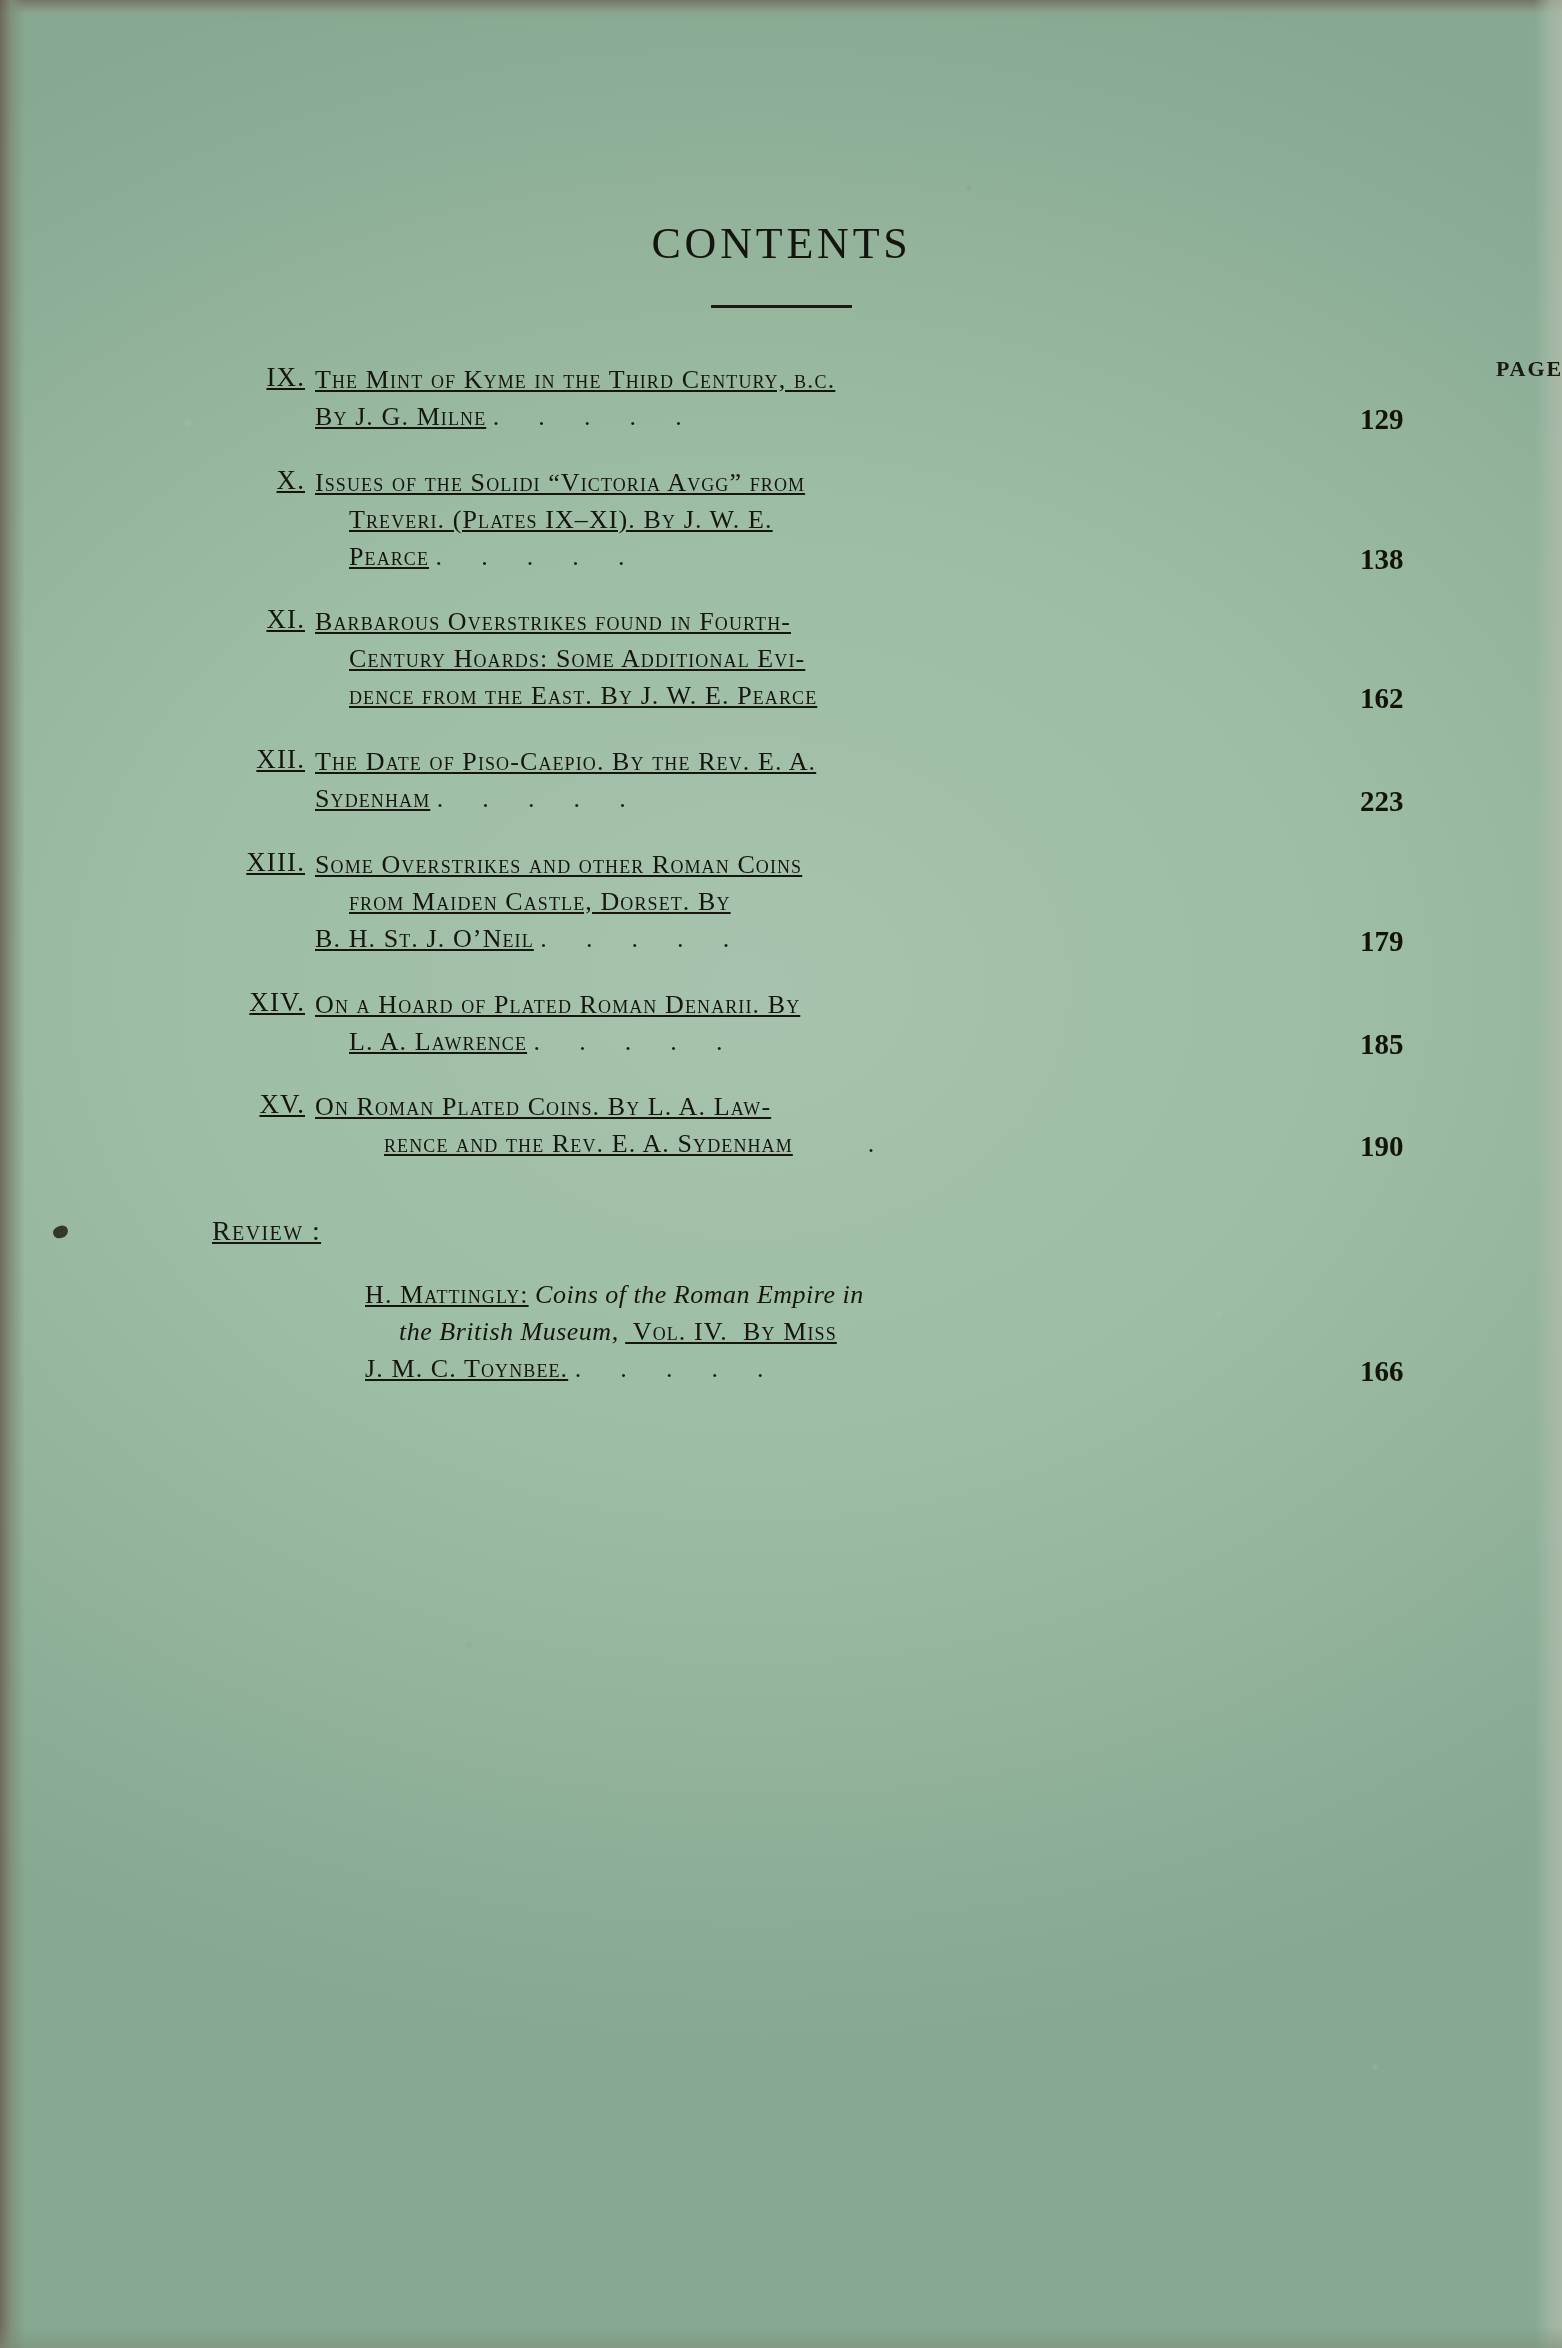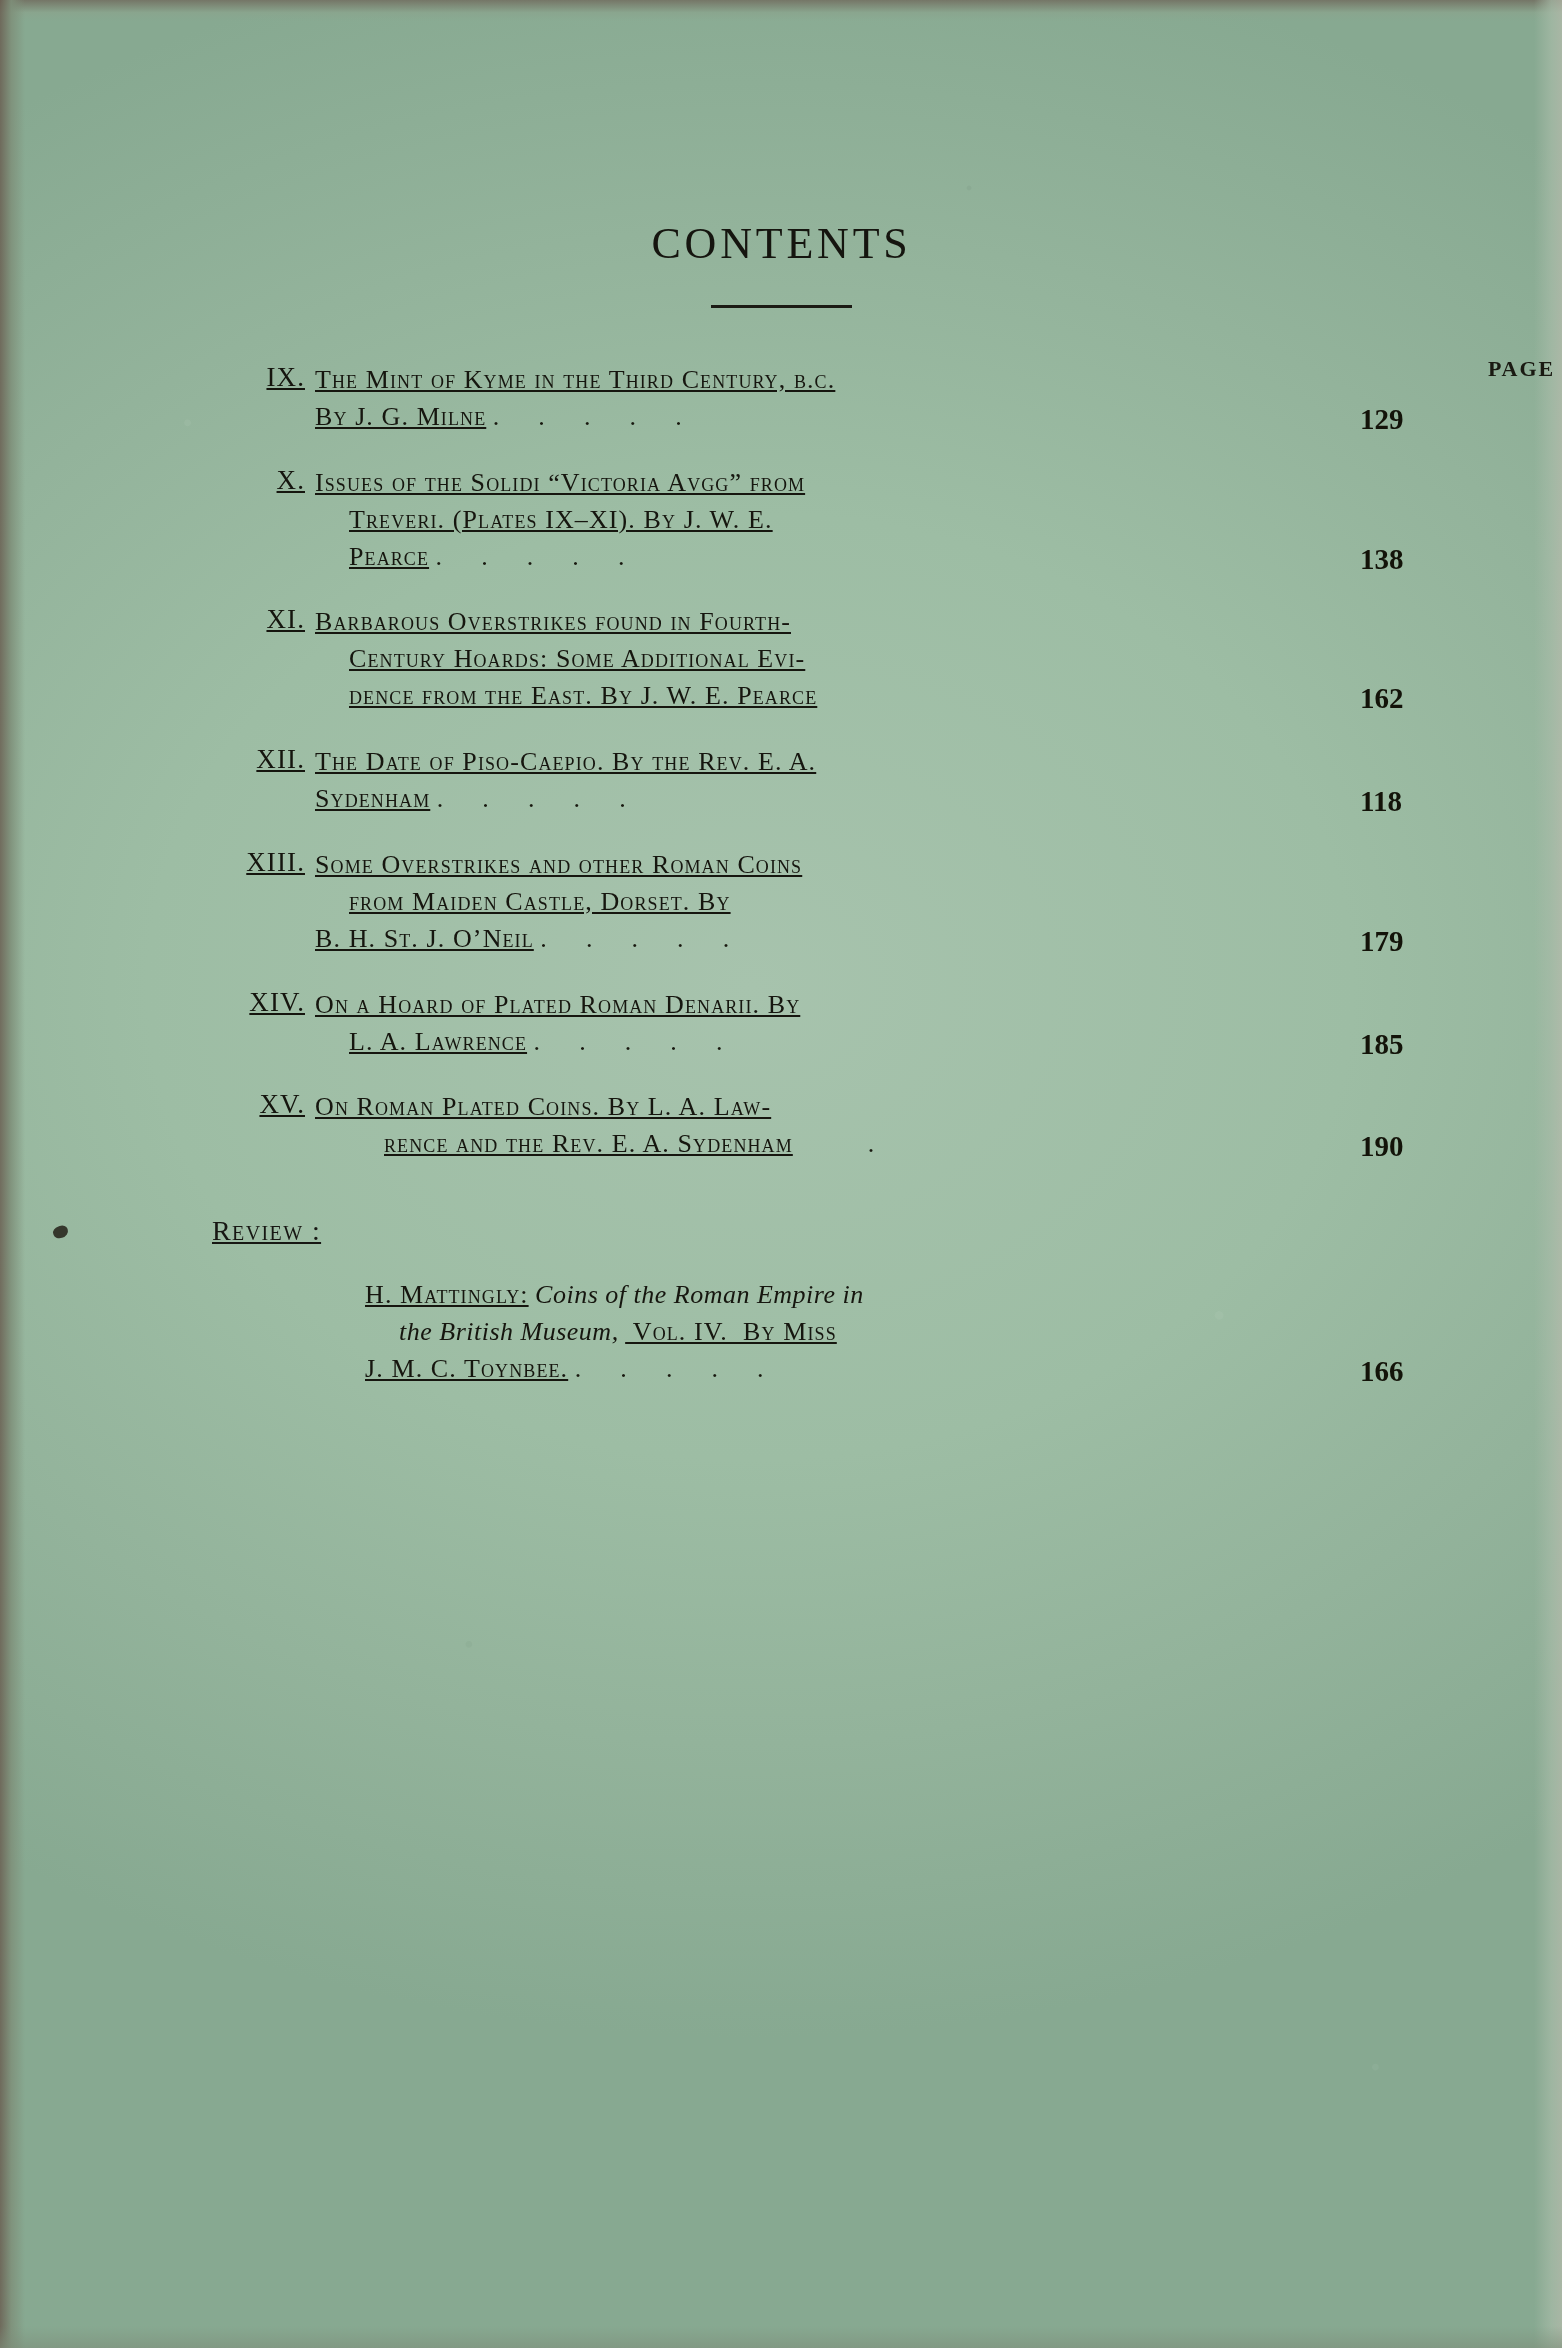--- a/index.html
+++ b/index.html
@@ -89,21 +89,21 @@
     height: 2.9px;
     background: #1b1b14;
     margin: 36px auto 0 auto;
   }
   .page-head {
     position: absolute;
     right: 0;
     top: 356px;
     width: 1488px;
     text-align: right;
-    padding-right: 8px;
+    padding-right: 0;
   }
   .page-head .inner {
     display: inline-block;
     width: 1262px;
     text-align: right;
     font-size: 22px;
     letter-spacing: 1.9px;
     font-variant: small-caps;
     font-weight: 700;
     color: #1a1a12;
@@ -235,21 +235,21 @@
         </div>
       </div>
 
       <div class="entry">
         <span class="num sc">XII.</span>
         <div class="entry-body">
           <span class="line sc">The Date of Piso-Caepio.  By the Rev. E. A.</span>
           <span class="line">
             <span class="sc">Sydenham</span>
             <span class="dots">.   .   .   .   .</span>
-            <span class="pg">118</span>
+            <span class="pg">223</span>
           </span>
         </div>
       </div>
 
       <div class="entry">
         <span class="num sc">XIII.</span>
         <div class="entry-body">
           <span class="line sc">Some Overstrikes and other Roman Coins</span>
           <span class="line sc indent1">from Maiden Castle, Dorset.   By</span>
           <span class="line">

